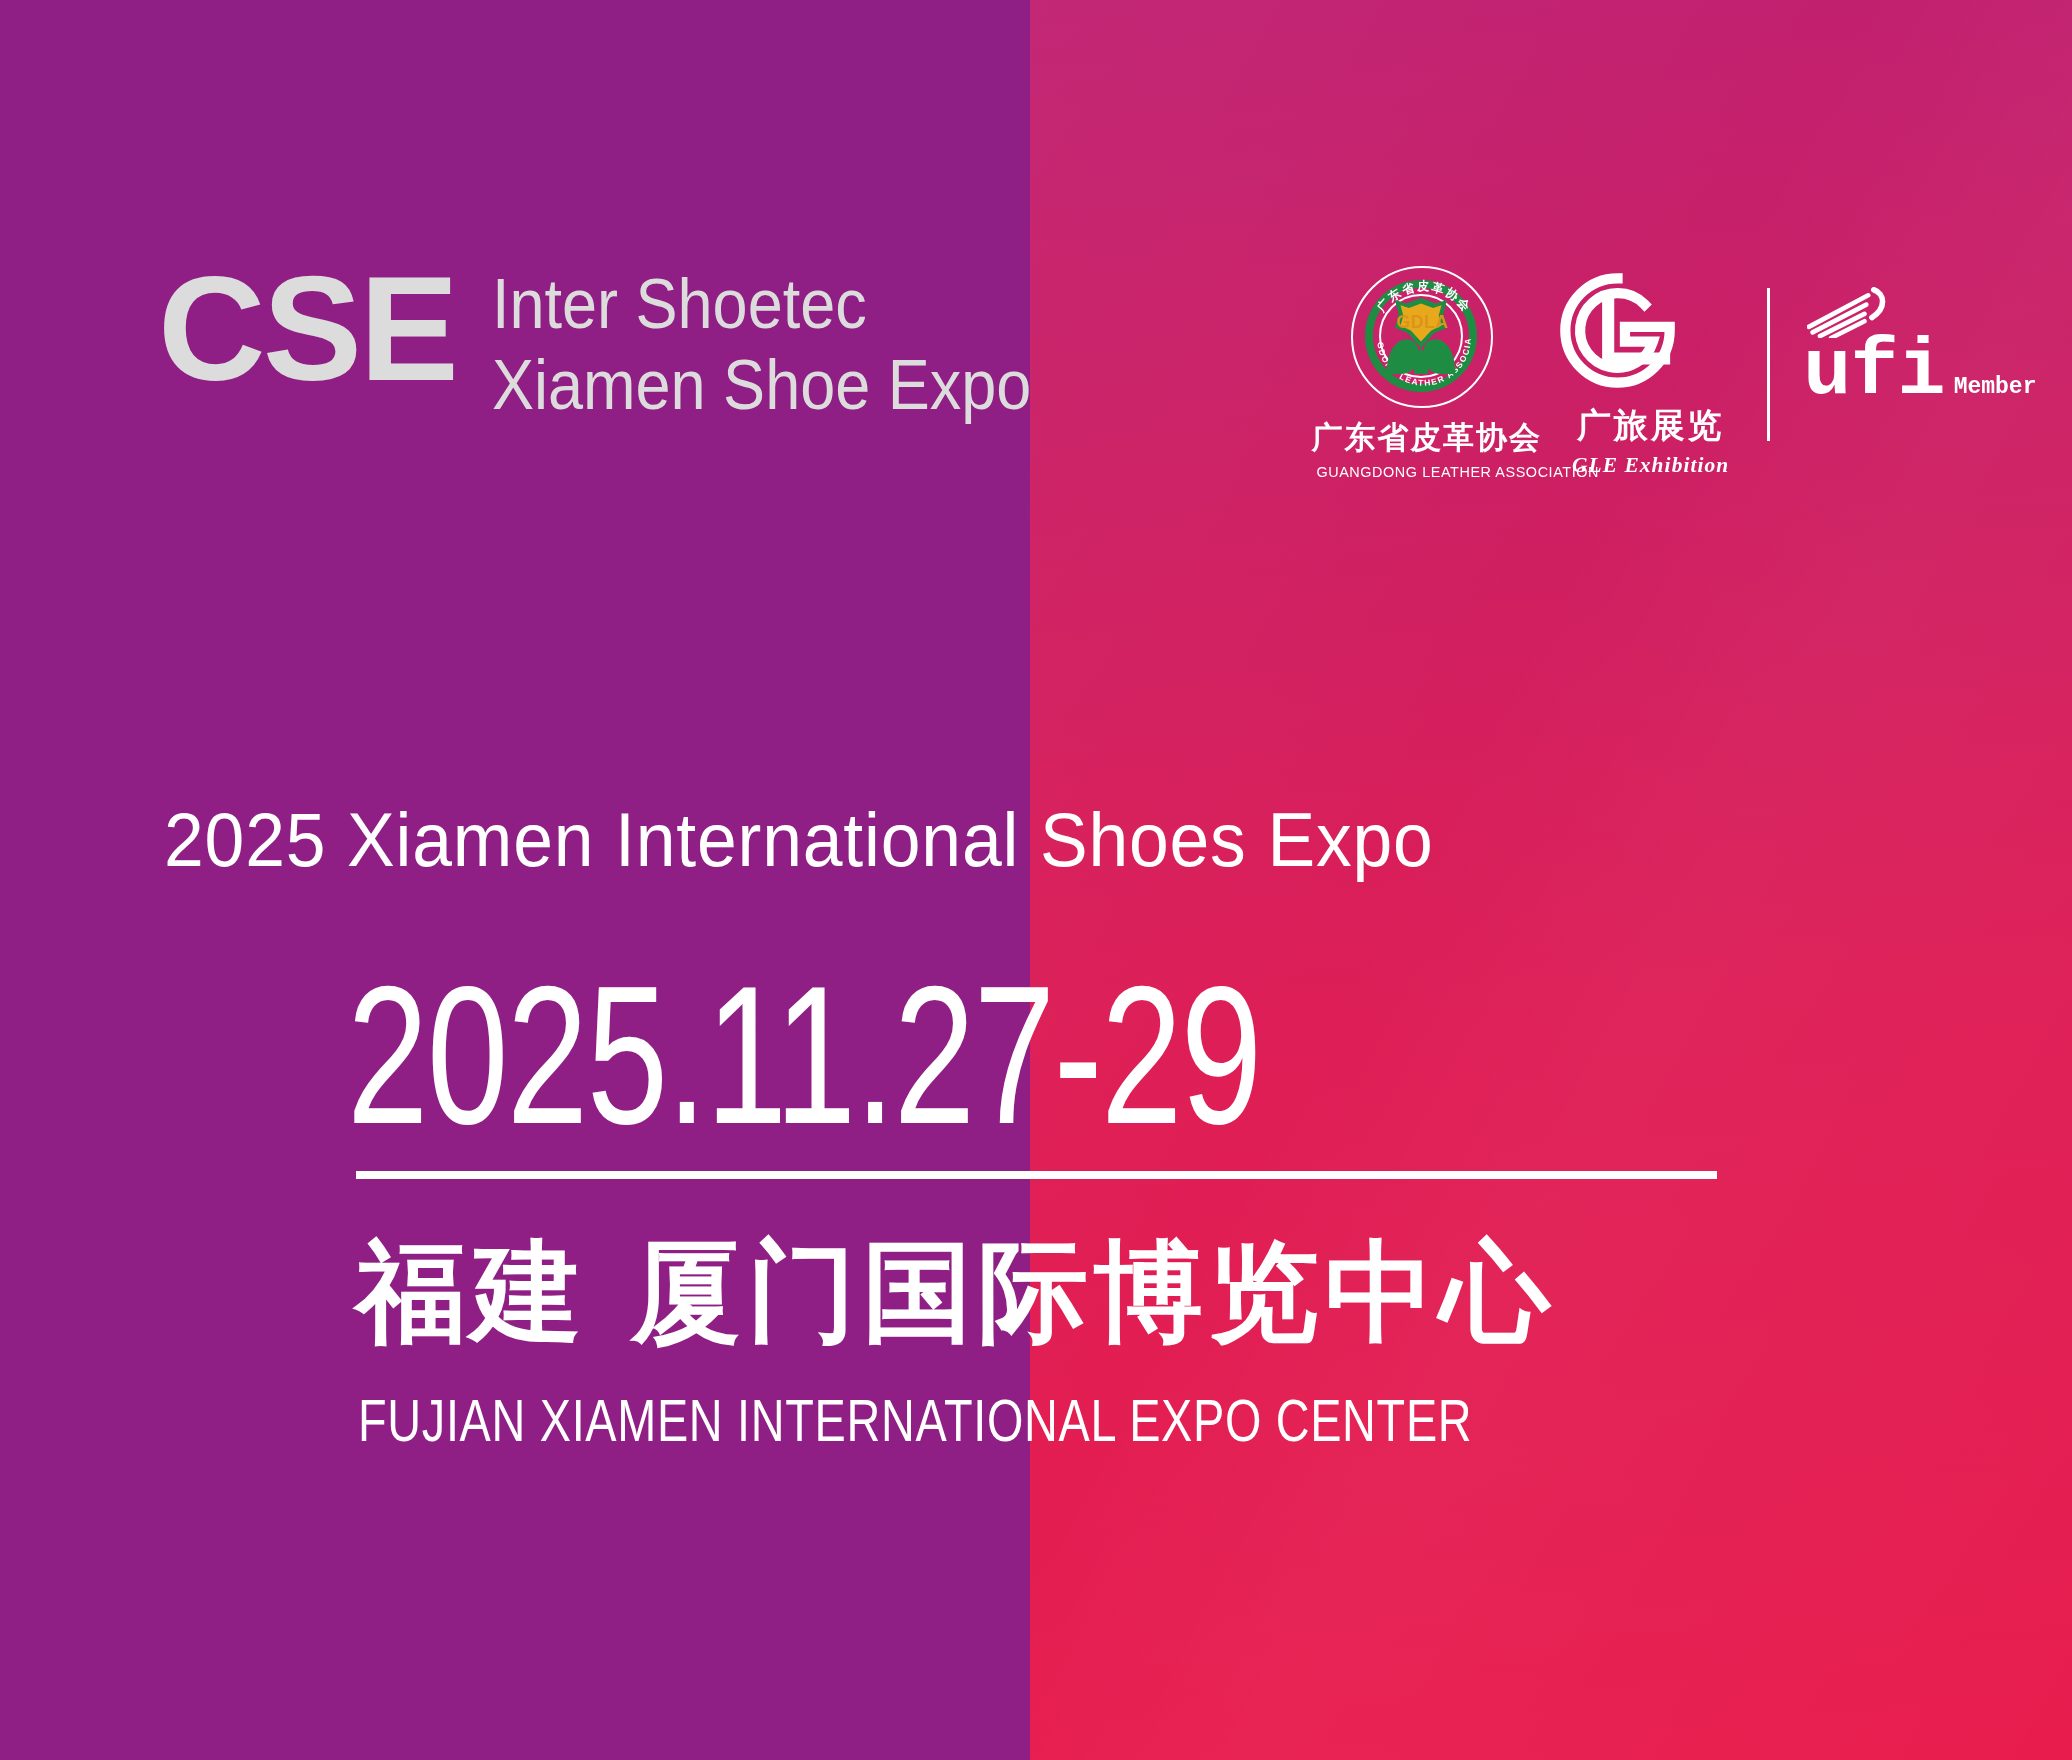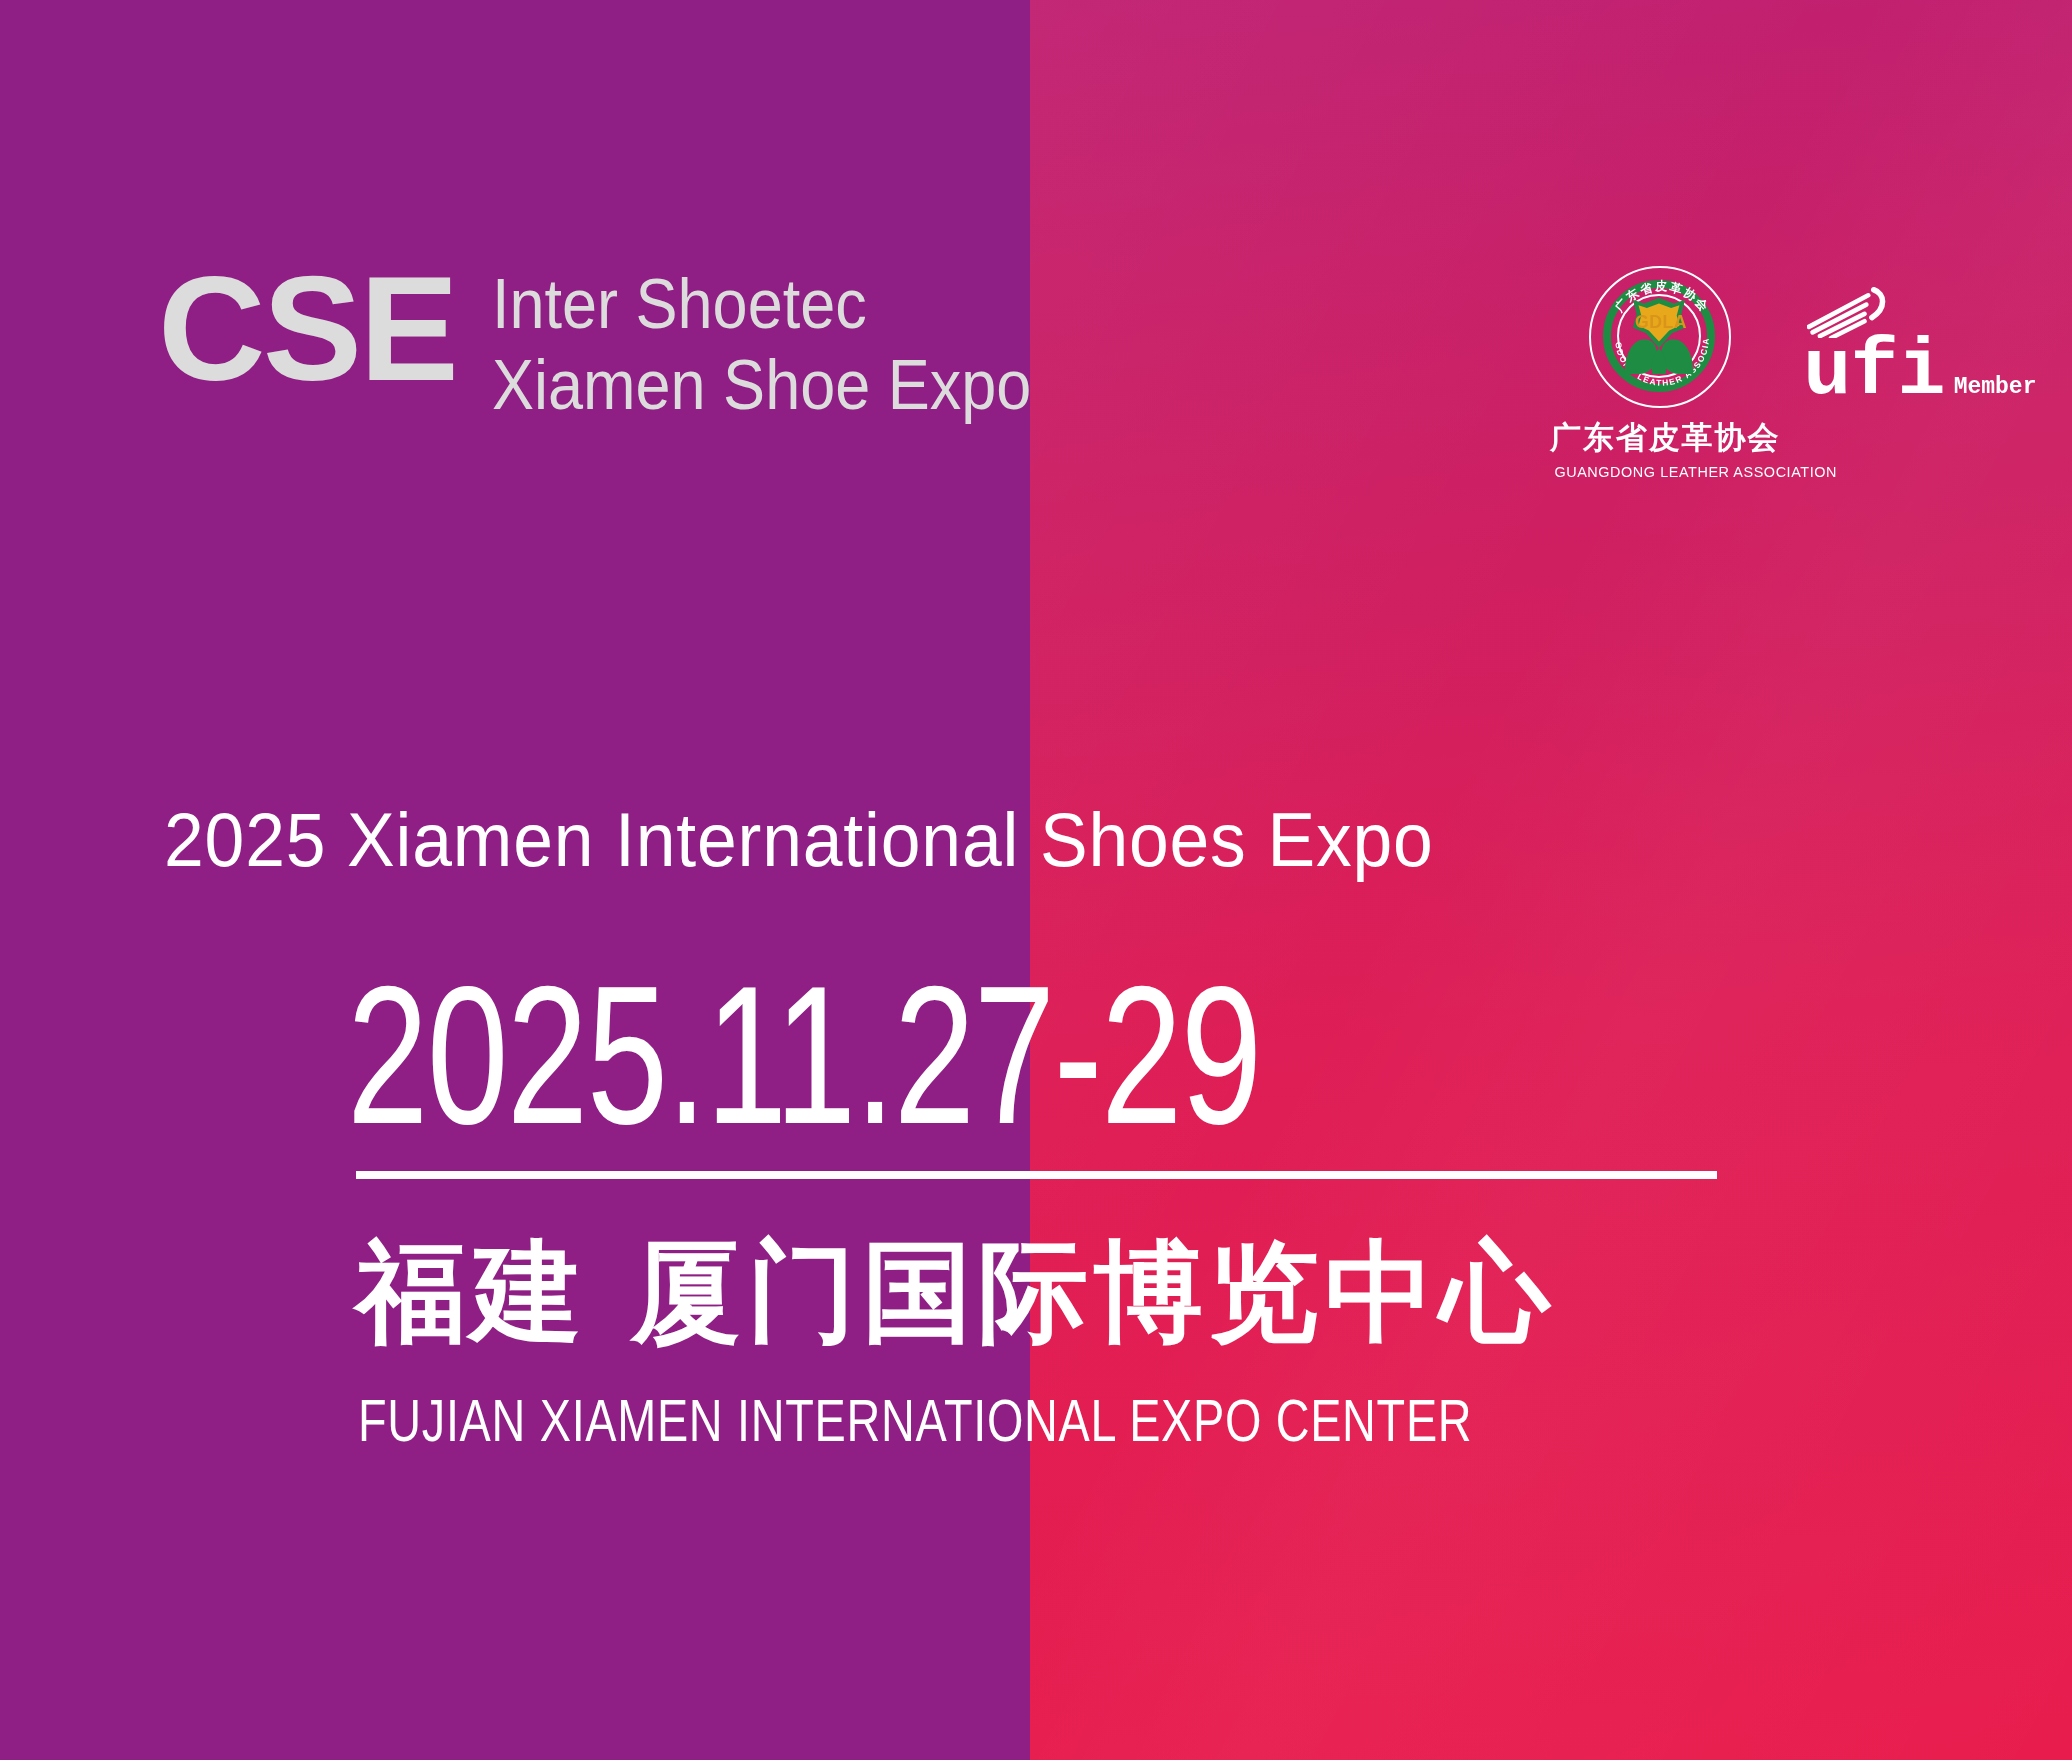--- a/index.html
+++ b/index.html
@@ -349,20 +349,28 @@
           <svg class="gdla-shield" viewBox="0 0 60 58">
             <path d="M30 2 L 46 8 L 58 4 L 54 20 L 58 34 L 44 40 L 30 56 L 16 40 L 2 34 L 6 20 L 2 4 L 14 8 Z" fill="#1E8C43"></path>
             <path d="M30 8 L 43 13 L 52 10 L 49 21 L 52 32 L 41 37 L 30 49 L 19 37 L 8 32 L 11 21 L 8 10 L 17 13 Z" fill="#E8A81C"></path>
           </svg>
           <div class="gdla-initials">GDLA</div>
         </div>
         <div class="gdla-cn">广东省皮革协会</div>
         <div class="gdla-en">GUANGDONG LEATHER  ASSOCIATION</div>
       </div>
 
+      <div class="partner gle">
+        <svg class="gle-mark" viewBox="0 0 132 132">
+          <path d="M66 10 A 56 56 0 1 0 122 66 L 122 62 L 74 62 L 74 78 L 104 78 A 40 40 0 1 1 66 26 A 40 40 0 0 1 95 38" fill="none" stroke="#ffffff" stroke-width="11" stroke-linecap="square"></path>
+          <path d="M56 34 L 56 96 L 116 96" fill="none" stroke="#ffffff" stroke-width="13" stroke-linecap="square"></path>
+        </svg>
+        <div class="gle-cn">广旅展览</div>
+        <div class="gle-en">GLE Exhibition</div>
+      </div>
 
       <div class="partner ufi">
         <svg class="ufi-swoosh" viewBox="0 0 96 56">
           <path d="M72 4 C 84 8, 86 24, 70 34" fill="none" stroke="#ffffff" stroke-width="6" stroke-linecap="round"></path>
           <path d="M2 44 L 66 10" stroke="#ffffff" stroke-width="5" stroke-linecap="round"></path>
           <path d="M6 50 L 64 20" stroke="#ffffff" stroke-width="5" stroke-linecap="round"></path>
           <path d="M14 54 L 62 30" stroke="#ffffff" stroke-width="5" stroke-linecap="round"></path>
           <path d="M26 56 L 62 38" stroke="#ffffff" stroke-width="5" stroke-linecap="round"></path>
         </svg>
         <div class="ufi-row">

